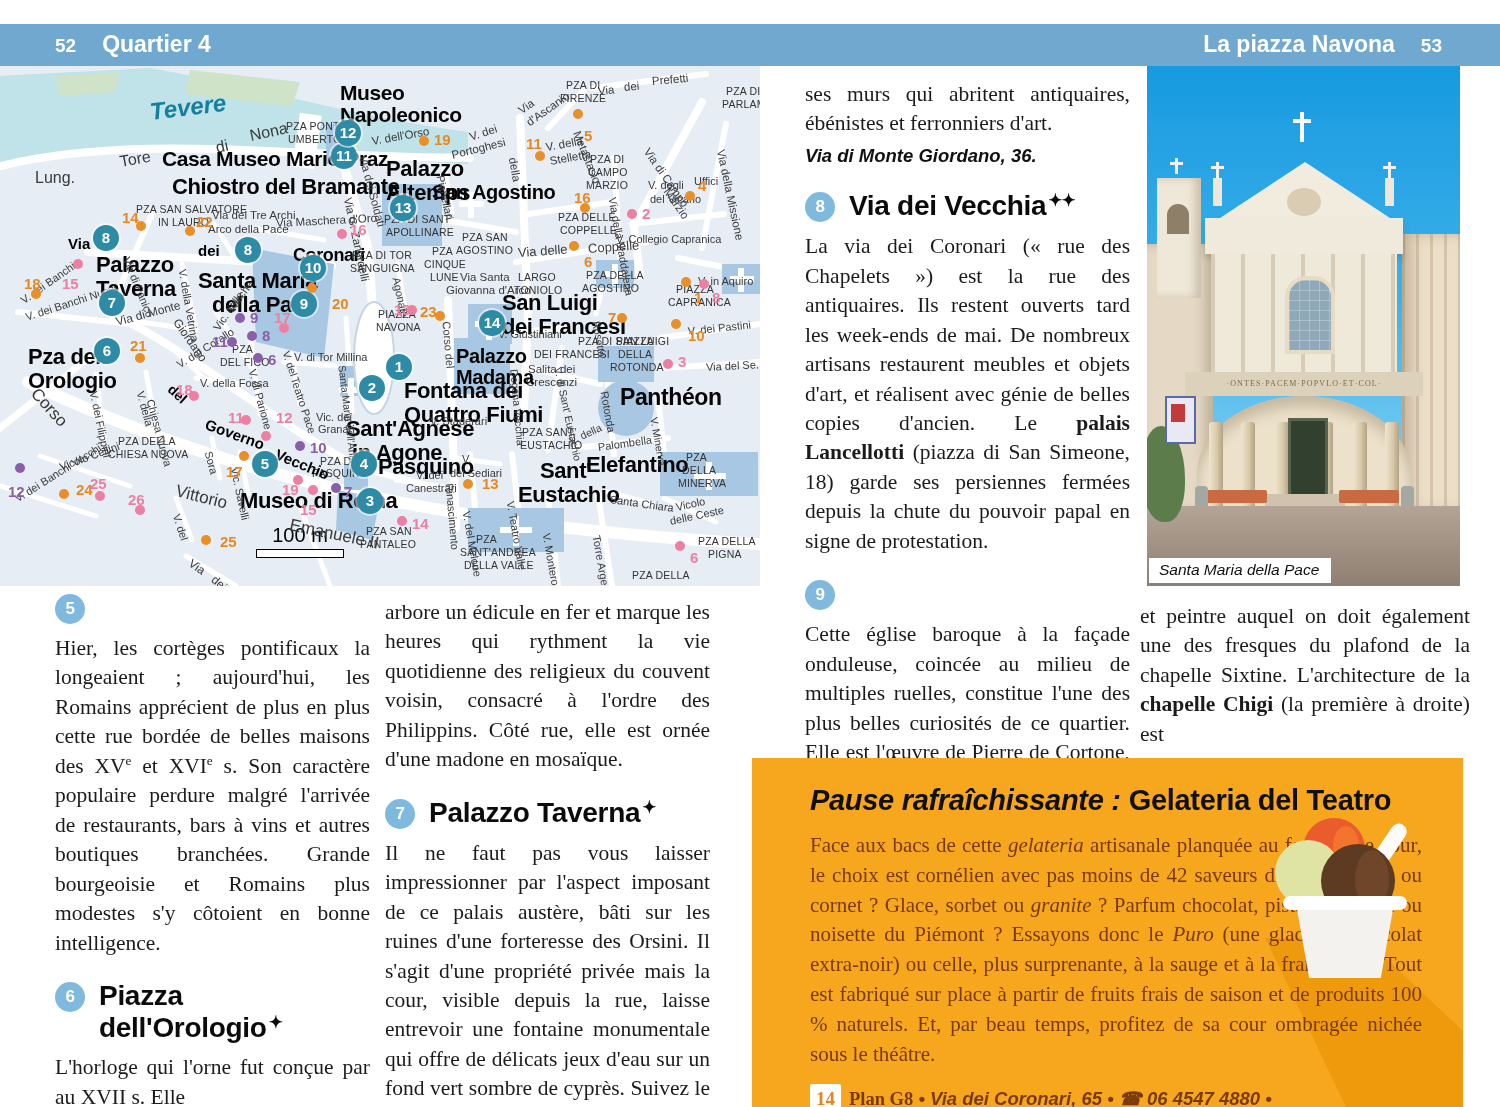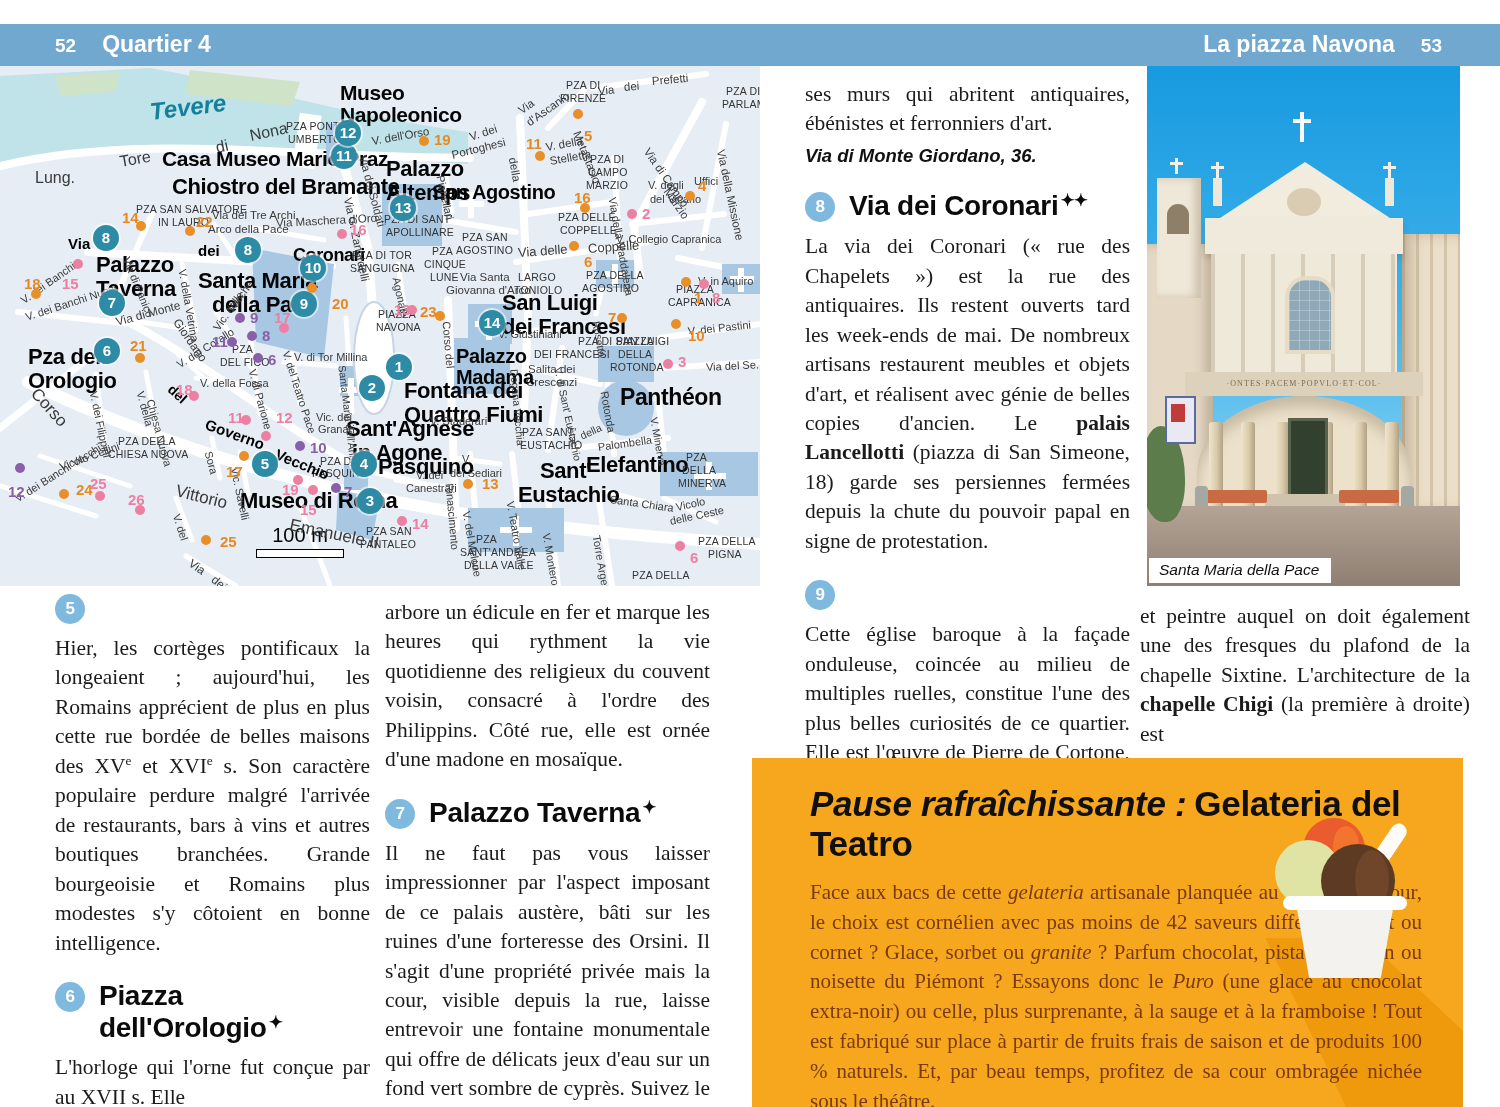--- a/index.html
+++ b/index.html
@@ -63,21 +63,21 @@
   .ph-pots2{left:192px;top:424px;width:60px;height:13px;background:#c96a43;border-radius:2px;}
   .ph-boll{width:13px;height:24px;background:#a3a8a3;border-radius:4px 4px 2px 2px;}
   .ph-ground{left:0;top:440px;width:313px;height:80px;background:linear-gradient(#b3a496,#8e7f72);}
   .ph-plant{left:-6px;top:360px;width:44px;height:96px;background:#5d7c4b;border-radius:45% 55% 40% 50%;}
   .ph-poster{left:18px;top:330px;width:27px;height:44px;background:#e9e9f4;border:2px solid #5a6aa8;}
   .ph-poster:after{content:"";position:absolute;left:4px;top:6px;width:14px;height:18px;background:#c23b3b;}
   .ph-caption{left:2px;bottom:3px;background:#fff;padding:3px 12px 4px 10px;font-style:italic;font-size:15.5px;color:#111;}
   
   #gelato{position:absolute;left:752px;top:758px;width:711px;height:349px;background:#f6a71e;overflow:hidden;}
   #gelato .inner{position:absolute;left:58px;top:26px;width:612px;}
-  .g-title{font-size:35px;font-weight:bold;color:#101010;letter-spacing:-.3px;margin-bottom:14px;}
+  .g-title{font-size:29px;font-weight:bold;color:#101010;letter-spacing:-.3px;margin-bottom:14px;}
   .g-title .it{font-style:italic;margin-right:8px;}
   .g-body{font-family:"Liberation Serif",serif;font-size:21px;line-height:1.42;color:#7b3a0c;text-align:justify;}
   .g-info{margin-top:14px;font-size:18.5px;font-weight:bold;font-style:italic;color:#7b3a0c;line-height:1.45;width:470px;}
   .g-info .mk{display:inline-block;font-style:normal;background:#fff;color:#e8821d;font-size:19px;padding:1px 6px;border-radius:2px;margin-right:8px;font-family:"Liberation Serif",serif;}
   .g-info .plan{font-family:"Liberation Serif",serif;font-style:normal;}
   .g-ray{position:absolute;right:0;top:180px;width:260px;height:169px;background:#ef9a0d;clip-path:polygon(24% 0,62% 0,100% 55%,100% 100%,55% 100%);}
   .g-cup{position:absolute;right:38px;top:60px;width:150px;height:160px;}
   .g-cup div{position:absolute;}
   .g-spoon{left:104px;top:2px;width:16px;height:58px;background:#fdfcf8;border-radius:8px;transform:rotate(34deg);}
   .g-scoop-red{left:28px;top:0px;width:62px;height:62px;border-radius:50%;background:#ea5b2d;}
@@ -508,21 +508,21 @@
     <span><span>Palazzo Taverna</span><span class="stars">✦</span></span>
   </div>
   <p>Il ne faut pas vous laisser impressionner par l'aspect imposant de ce palais austère, bâti sur les ruines d'une forteresse des Orsini. Il s'agit d'une propriété privée mais la cour, visible depuis la rue, laisse entrevoir une fontaine monumentale qui offre de délicats jeux d'eau sur un fond vert sombre de cyprès. Suivez le tracé quelque peu labyrinthique de</p>
 </div>
 
 <div class="col serif" style="left:805px;top:80px;width:325px;">
   <p>ses murs qui abritent antiquaires, ébénistes et ferronniers d'art.</p>
   <p class="address">Via di Monte Giordano, 36.</p>
   <div class="entry-h">
     <span class="num">8</span>
-    <span><span>Via dei Coronari</span><span class="stars">✦✦</span></span>
+    <span><span>Via dei Vecchia</span><span class="stars">✦✦</span></span>
   </div>
   <p>La via dei Coronari (« rue des Chapelets ») est la rue des antiquaires. Ils restent ouverts tard les week-ends de mai. De nombreux artisans restaurent meubles et objets d'art, et réalisent avec génie de belles copies d'ancien. Le <b>palais Lancellotti</b> (piazza di San Simeone, 18) garde ses persiennes fermées depuis la chute du pouvoir papal en signe de protestation.</p>
   <div class="entry-h">
     <span class="num">9</span>
   </div>
   <p>Cette église baroque à la façade onduleuse, coincée au milieu de multiples ruelles, constitue l'une des plus belles curiosités de ce quartier. Elle est l'œuvre de Pierre de Cortone, architecte</p>
 </div>
 
 <div id="photo">
   <div class="ph-bldg-l"></div>

